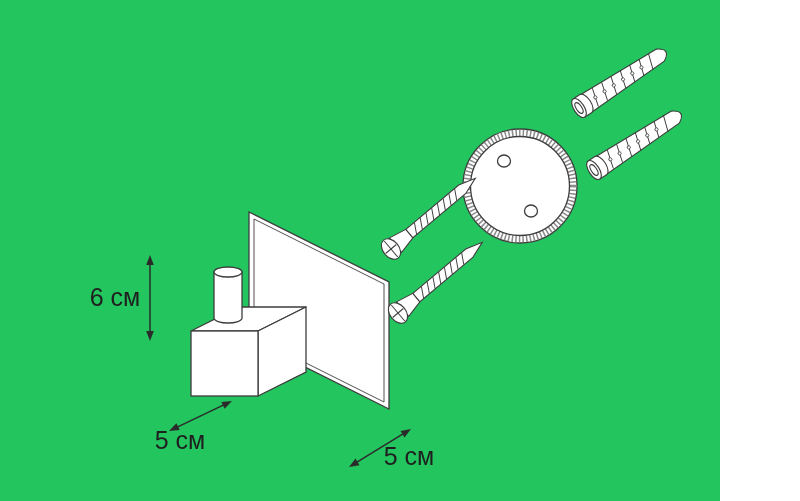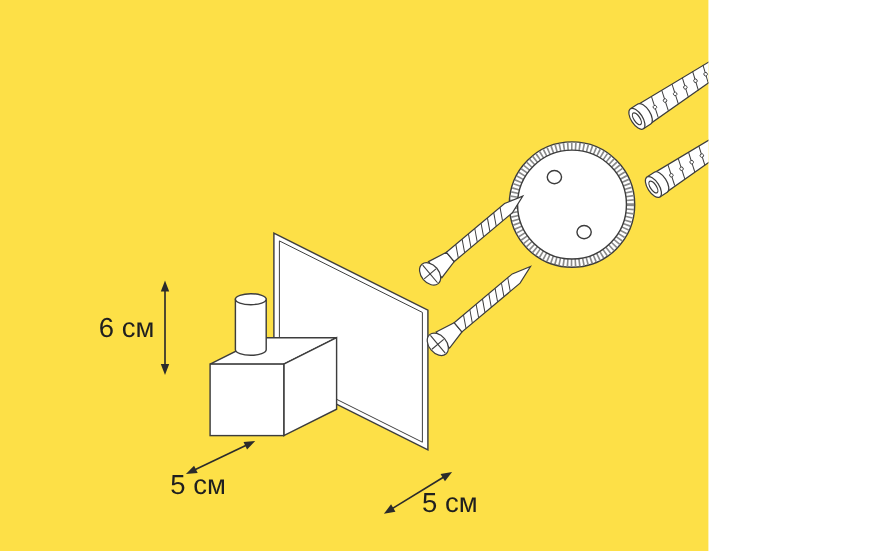--- a/index.html
+++ b/index.html
@@ -1,19 +1,19 @@
 <!DOCTYPE html>
 <html><head>
 <meta charset="utf-8">
 <style>
   html,body{margin:0;padding:0;background:#ffffff;}
   .stage{
     position:relative;
-    width:644px;height:501px;
-    background:#fde047;
+    width:720px;height:501px;
+    background:#22c55e;
     overflow:hidden;
     font-family:"Liberation Sans", sans-serif;
   }
   svg{display:block;}
   .dim-text{
     font-family:"Liberation Sans", sans-serif;
     font-size:25px;
     fill:#1f1f1f;
   }
   .outline{stroke:#3d3d3d;stroke-width:1.3;fill:#ffffff;}

